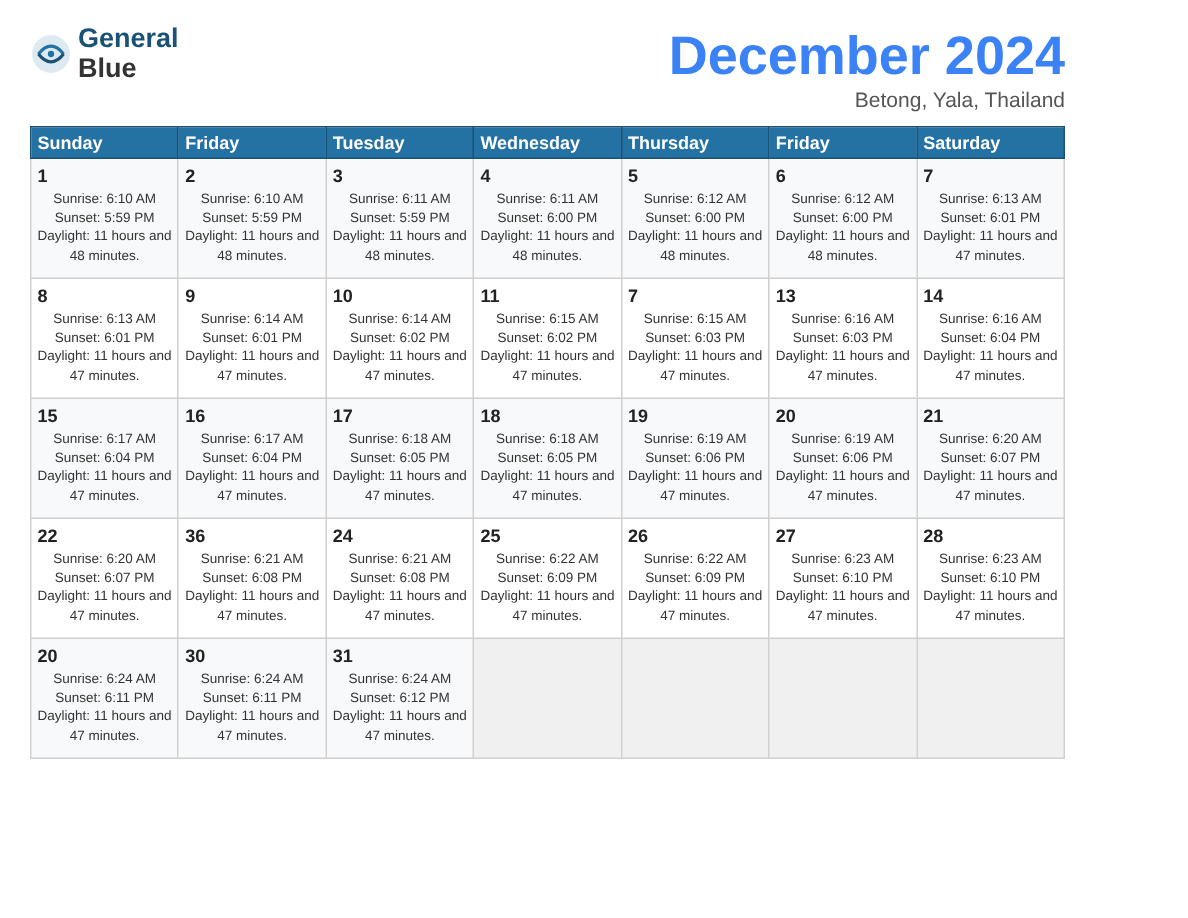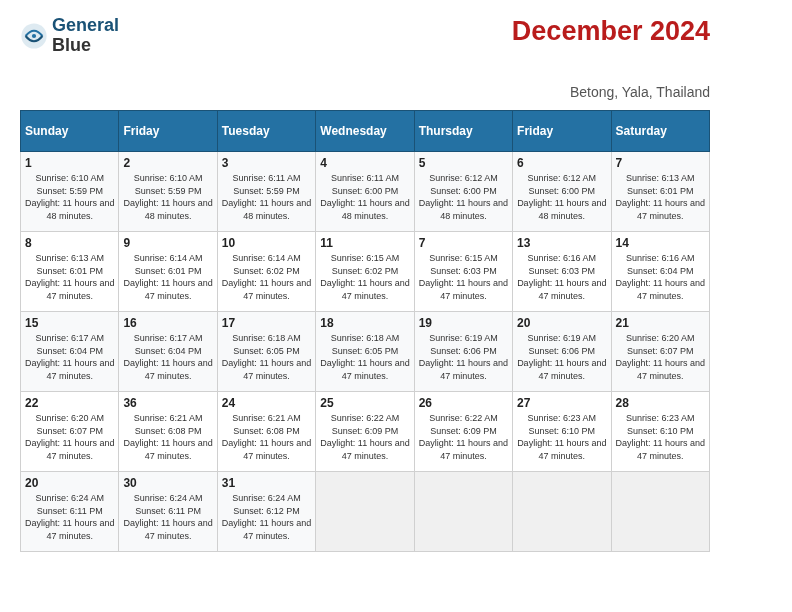--- a/index.html
+++ b/index.html
@@ -37,38 +37,37 @@
       color: #1a5276;
     }
     .logo-icon {
       width: 28px;
       height: 28px;
     }
     .title-section {
       text-align: right;
     }
     .month-title {
-      font-size: 27px;
+      font-size: 36px;
       font-weight: bold;
-      color: #b91c1c;
+      color: #3b82f6;
     }
     .location {
       font-size: 14px;
       color: #555;
-      margin-top: 37px;
     }
     .calendar {
       width: 100%;
       border-collapse: collapse;
       font-size: 10px;
     }
     .calendar thead tr th {
       background: #2471a3;
       color: #fff;
-      padding: 13px 4px;
+      padding: 3px 4px;
       font-size: 12px;
       font-weight: bold;
       text-align: left;
       border: 1px solid #1a5276;
     }
     .calendar tbody tr td {
       vertical-align: top;
       padding: 4px 4px;
       border: 1px solid #d0d0d0;
       width: calc(100% / 7);

